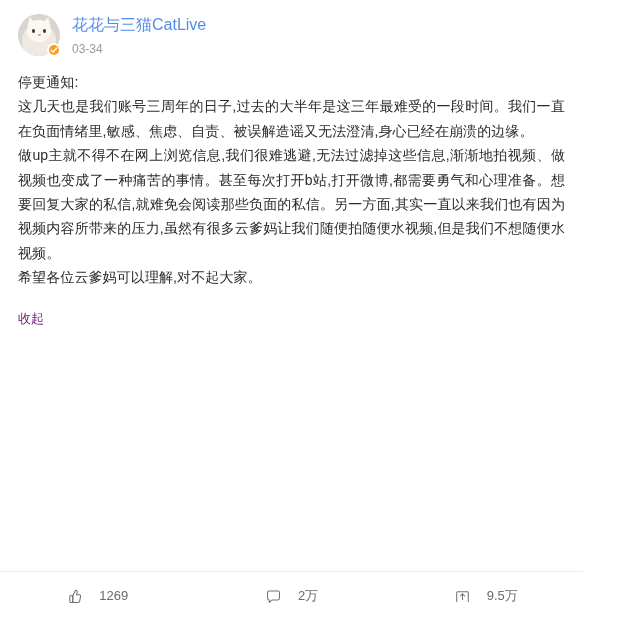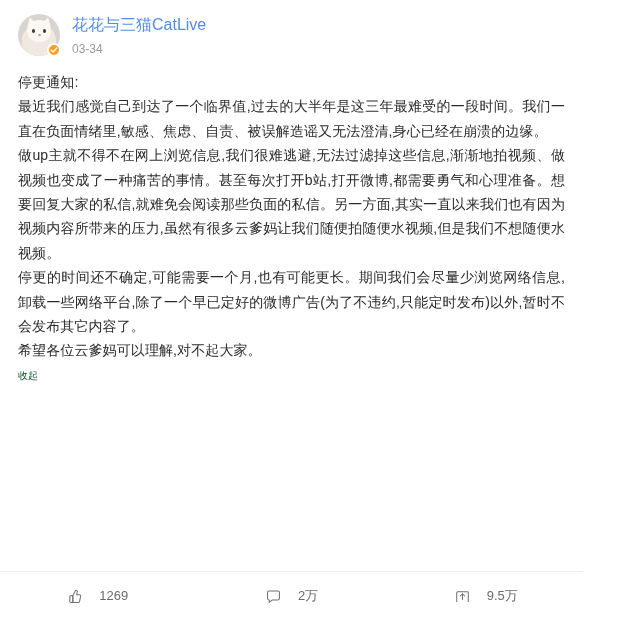--- a/index.html
+++ b/index.html
@@ -126,24 +126,24 @@
     font-size: 14px;
     line-height: 24.4px;
     color: #2b2b2b;
     text-align: justify;
     letter-spacing: 0.1px;
   }
   .content p {
     margin: 0;
   }
   .collapse {
-    margin-top: 1px;
-    font-size: 10px;
+    margin-top: 17px;
+    font-size: 13px;
     line-height: 24px;
-    color: #14532d;
+    color: #701a75;
     cursor: pointer;
   }
   .footer {
     position: absolute;
     left: 0;
     right: 0;
     bottom: 0;
     height: 48px;
     border-top: 1px solid #ededed;
     display: flex;
@@ -192,23 +192,22 @@
       </div>
     </div>
     <div class="meta">
       <div class="author">花花与三猫CatLive</div>
       <div class="date">03-34</div>
     </div>
   </div>
 
   <div class="content">
     <p>停更通知:</p>
-    <p>最近我们感觉自己到达了一个临界值,过去的大半年是这三年最难受的一段时间。我们一直在负面情绪里,敏感、焦虑、自责、被误解造谣又无法澄清,身心已经在崩溃的边缘。</p>
+    <p>这几天也是我们账号三周年的日子,过去的大半年是这三年最难受的一段时间。我们一直在负面情绪里,敏感、焦虑、自责、被误解造谣又无法澄清,身心已经在崩溃的边缘。</p>
     <p>做up主就不得不在网上浏览信息,我们很难逃避,无法过滤掉这些信息,渐渐地拍视频、做视频也变成了一种痛苦的事情。甚至每次打开b站,打开微博,都需要勇气和心理准备。想要回复大家的私信,就难免会阅读那些负面的私信。另一方面,其实一直以来我们也有因为视频内容所带来的压力,虽然有很多云爹妈让我们随便拍随便水视频,但是我们不想随便水视频。</p>
-    <p>停更的时间还不确定,可能需要一个月,也有可能更长。期间我们会尽量少浏览网络信息,卸载一些网络平台,除了一个早已定好的微博广告(为了不违约,只能定时发布)以外,暂时不会发布其它内容了。</p>
     <p>希望各位云爹妈可以理解,对不起大家。</p>
   </div>
 
   <div class="collapse">收起</div>
 
   <div class="footer">
     <div class="action">
       <span>
         <svg width="17" height="17" viewBox="0 0 20 20">
           <path d="M5.5 9 L8 9 L8 17 L5.5 17 A1 1 0 0 1 4.5 16 L4.5 10 A1 1 0 0 1 5.5 9 Z" fill="none" stroke="#707070" stroke-width="1.2"></path>

